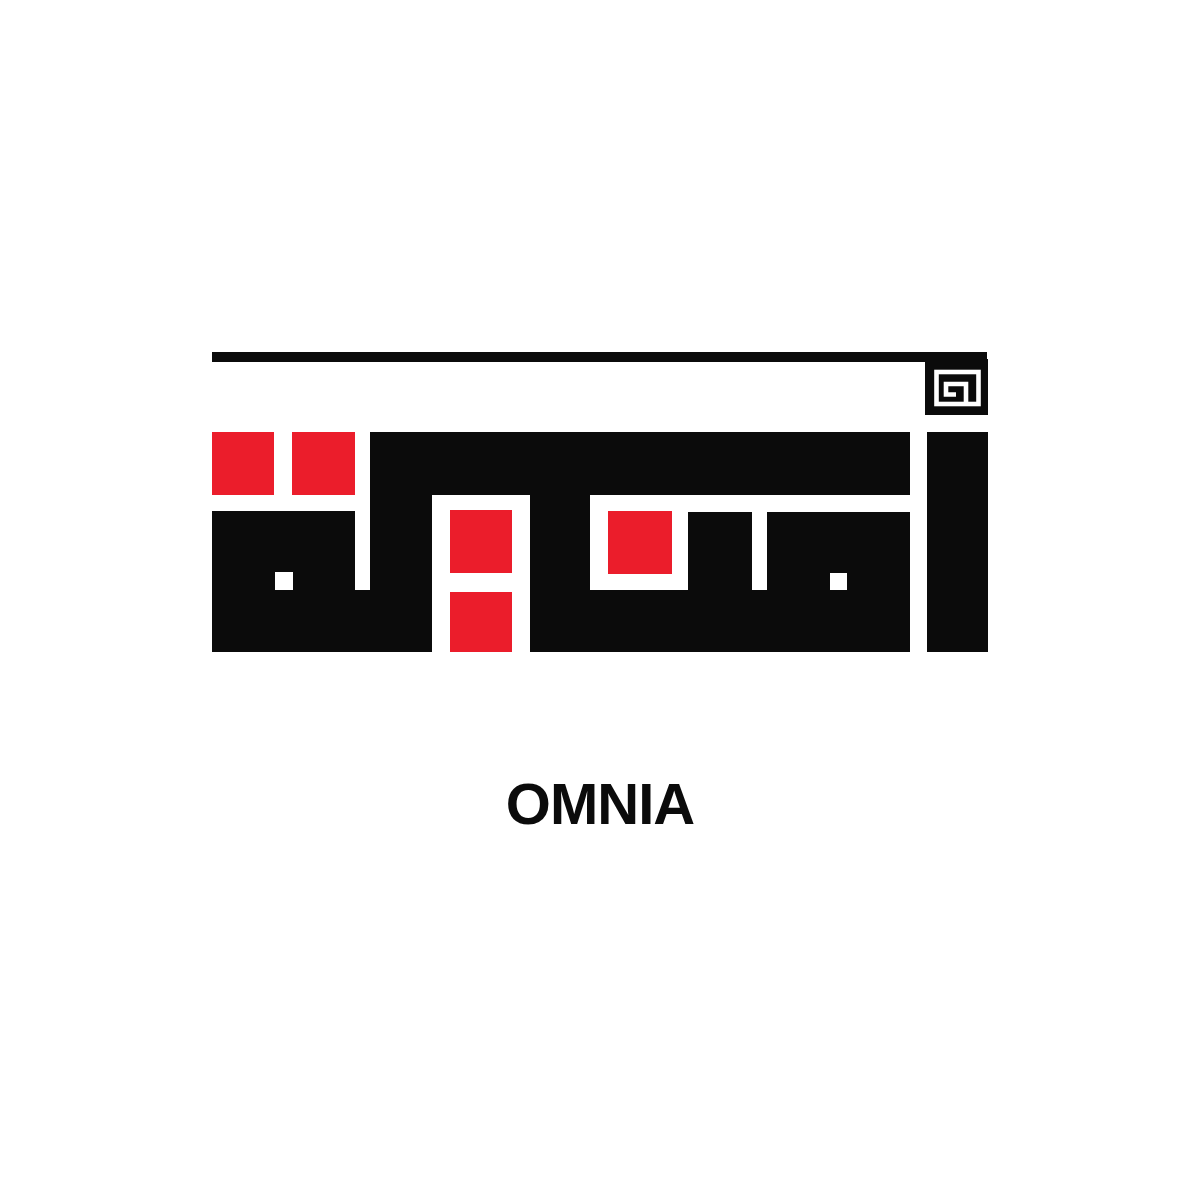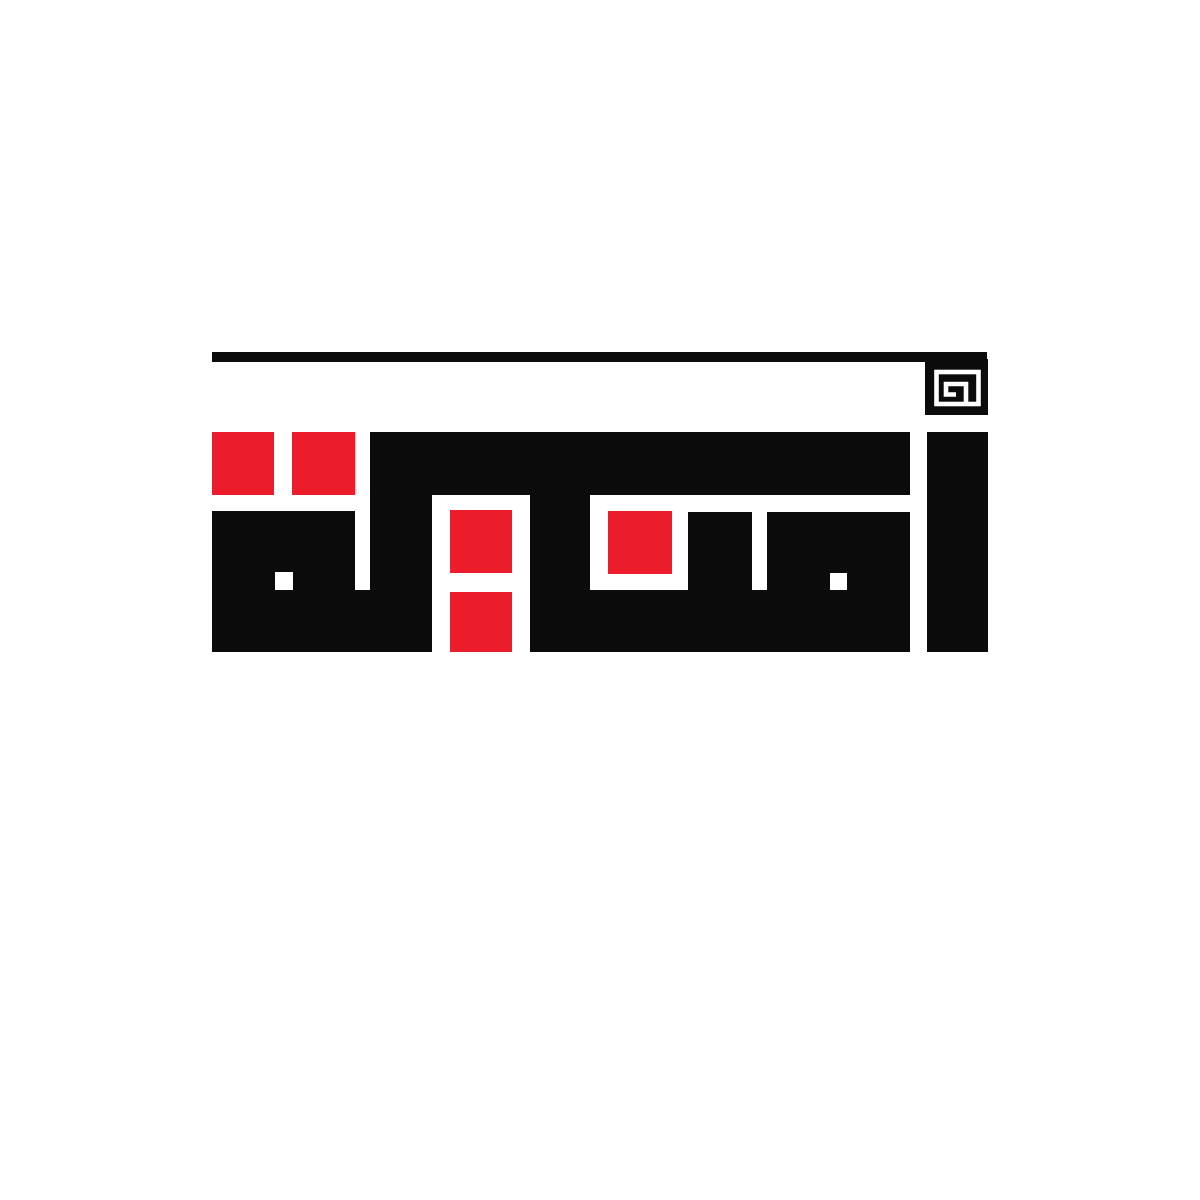--- a/index.html
+++ b/index.html
@@ -42,20 +42,21 @@
       <div class="kufic-rect c-red" style="left: 450px; top: 592px; width: 62px; height: 60px;"></div>
       <div class="kufic-rect c-red" style="left: 608px; top: 511px; width: 64px; height: 63px;"></div>
     </div>
 
   <svg class="spiral-svg" viewBox="0 0 63 56">
     <rect x="0" y="0" width="63" height="56" fill="#0B0B0B"></rect>
     <rect x="11.5" y="13" width="42" height="32" fill="none" stroke="#FFFFFF" stroke-width="4.6"></rect>
     <polyline points="41,45 41,25 21,25 21,35.5 31,35.5" fill="none" stroke="#FFFFFF" stroke-width="4.6"></polyline>
   </svg>
 
+  <div class="omnia">OMNIA</div>
 
   <div class="footer">
 
     <div>
       
       
       
       
     </div>
 

